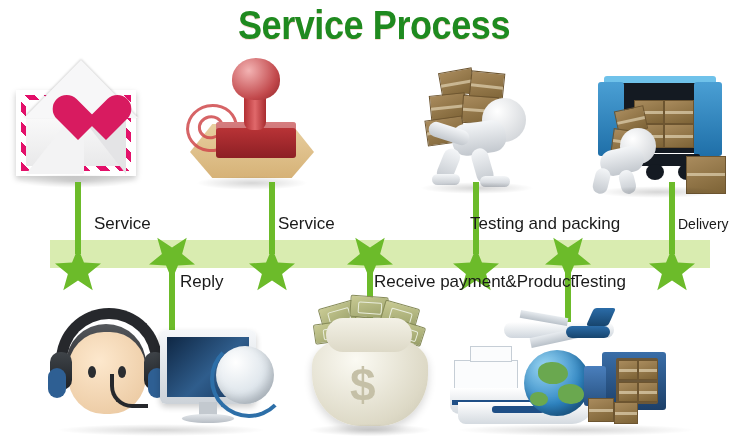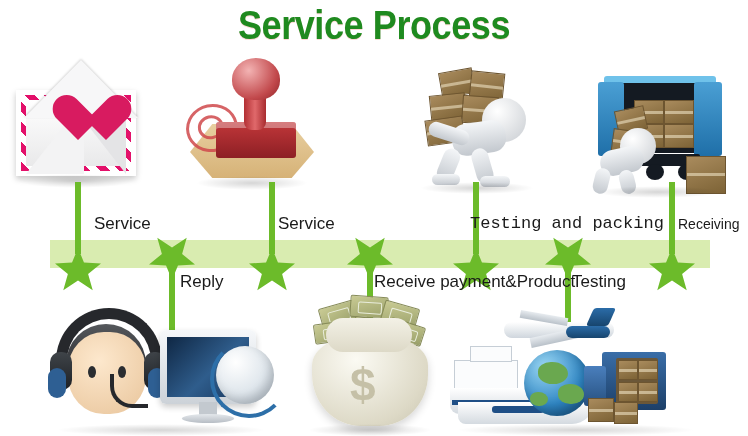--- a/index.html
+++ b/index.html
@@ -355,22 +355,22 @@
     <div class="stem"></div>
     <div class="star"></div>
   </div>
   <div class="node up" style="left:568px;top:262px;">
     <div class="stem"></div>
     <div class="star"></div>
   </div>
 
   <div class="label" style="left:94px;top:214px;">Service</div>
   <div class="label" style="left:278px;top:214px;">Service</div>
-  <div class="label" style="left:470px;top:214px;font-family:Liberation Mono, monospace;">Testing and packing</div>
-  <div class="label small" style="left:678px;top:216px;">Receiving</div>
+  <div class="label" style="left:470px;top:214px;">Testing and packing</div>
+  <div class="label small" style="left:678px;top:216px;">Delivery</div>
 
   <div class="label" style="left:180px;top:272px;">Reply</div>
   <div class="label" style="left:374px;top:272px;">Receive payment&amp;Product</div>
   <div class="label" style="left:572px;top:272px;">Testing</div>
 
   <div class="icon" style="left:48px;top:306px;width:240px;height:126px;">
     <div class="hphone-band" style="left:8px;top:2px;"></div>
     <div class="hair" style="left:18px;top:18px;"></div>
     <div class="face" style="left:20px;top:26px;"></div>
     <div style="position:absolute;left:40px;top:60px;width:8px;height:12px;border-radius:50%;background:#2a2d31;"></div>

